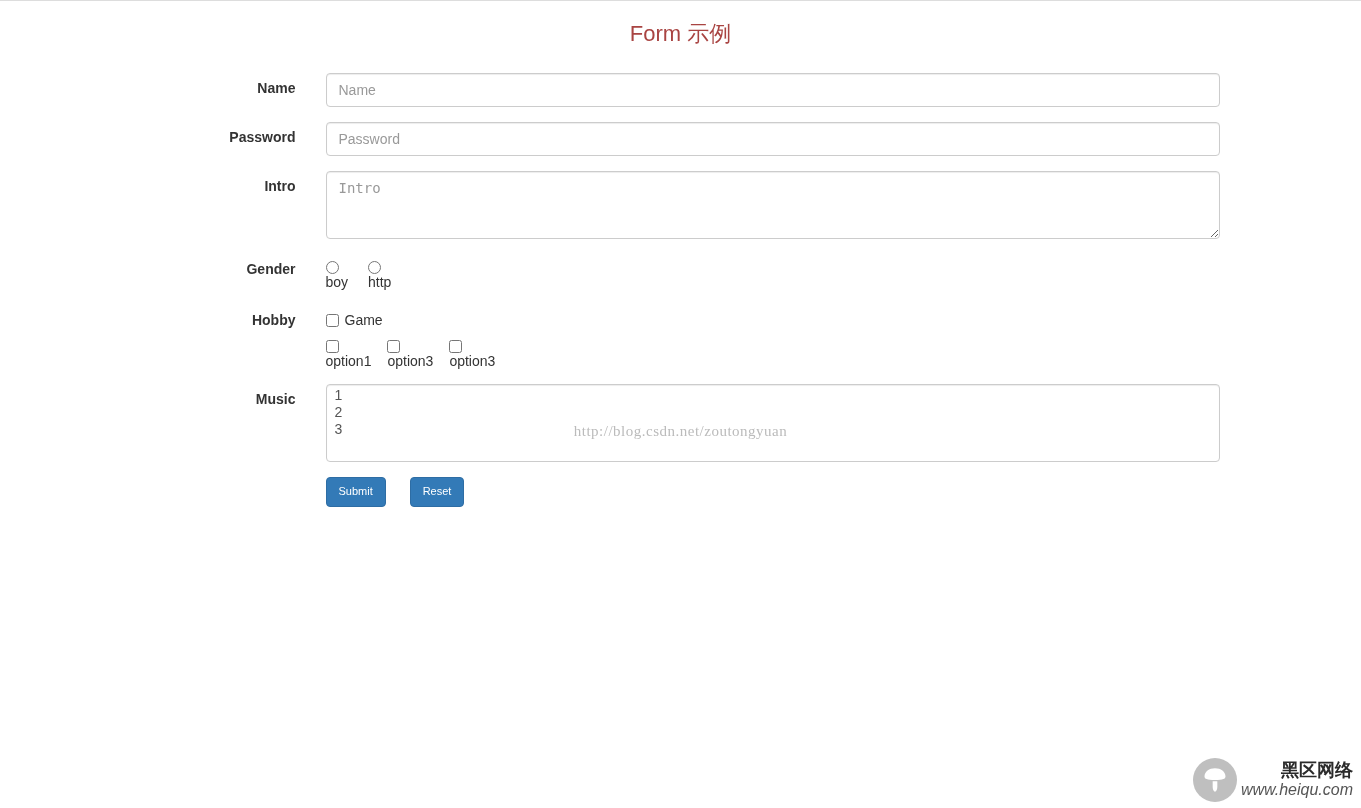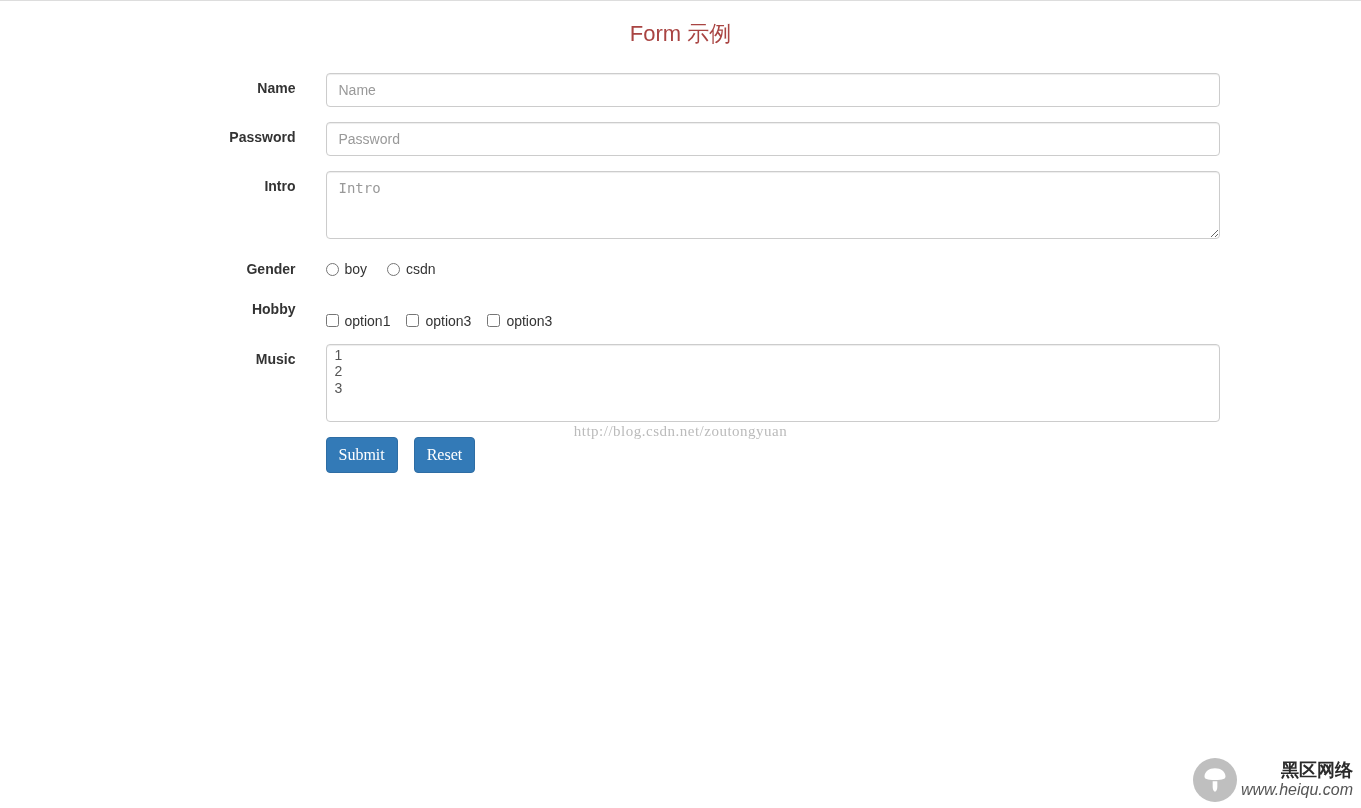--- a/index.html
+++ b/index.html
@@ -61,55 +61,55 @@
     .form-control::placeholder { color: #999; }
     textarea.form-control { height: 68px; resize: vertical; }
     select.form-control[multiple] {
       height: 78px;
       padding: 2px 0 2px 8px;
       overflow-y: scroll;
     }
     select.form-control option { padding: 0; }
     .radio-inline, .checkbox-inline {
       display: inline-flex;
-      align-items: center;
+      align-items: flex-start;
       margin-right: 16px;
       padding-top: 7px;
       font-weight: 400;
       cursor: pointer;
+      flex-direction: column;
     }
     .radio-inline input, .checkbox-inline input {
       margin: 0 6px 0 0;
     }
     .checkbox {
       display: flex;
       align-items: center;
       margin-bottom: 8px;
       font-weight: 400;
     }
     .checkbox input { margin: 0 6px 0 0; }
     .inline-row { display: flex; flex-wrap: wrap; margin-top: 12px;}
     .btn {
       display: inline-block;
       padding: 6px 12px;
       margin-bottom: 0;
-      font-size: 16px;
+      font-size: 11px;
       font-weight: 400;
       line-height: 1.42857143;
       text-align: center;
       white-space: nowrap;
       vertical-align: middle;
       cursor: pointer;
       border: 1px solid transparent;
       border-radius: 4px;
       color: #fff;
       background-color: #337ab7;
       border-color: #2e6da4;
-      margin-right: 12px;
-      font-family: Liberation Serif, serif;
+      margin-right: 20px;
     }
     .offset-col { margin-left: 16.6667%; padding-left: 15px; }
     .watermark-text {
       position: absolute;
       left: 50%;
       top: 423px;
       transform: translateX(-50%);
       font-family: Liberation Serif, serif;
       color: #bbb;
       font-size: 15px;
@@ -167,28 +167,32 @@
 
     <div class="form-group">
       <label class="control-label">Gender</label>
       <div class="col" style="padding-top:0;">
         <label class="radio-inline">
           <input type="radio" name="gender" style="">
           <span>boy</span>
         </label>
         <label class="radio-inline">
           <input type="radio" name="gender" style="">
-          <span>csdn</span>
+          <span>http</span>
         </label>
       </div>
     </div>
 
     <div class="form-group">
       <label class="control-label">Hobby</label>
       <div class="col" style="padding-top:7px;">
+        <label class="checkbox">
+          <input type="checkbox" style="">
+          <span>Game</span>
+        </label>
         <div class="inline-row">
           <label class="checkbox-inline" style="padding-top:0;">
             <input type="checkbox" style="">
             <span>option1</span>
           </label>
           <label class="checkbox-inline" style="padding-top:0;">
             <input type="checkbox" style="">
             <span>option3</span>
           </label>
           <label class="checkbox-inline" style="padding-top:0;">

